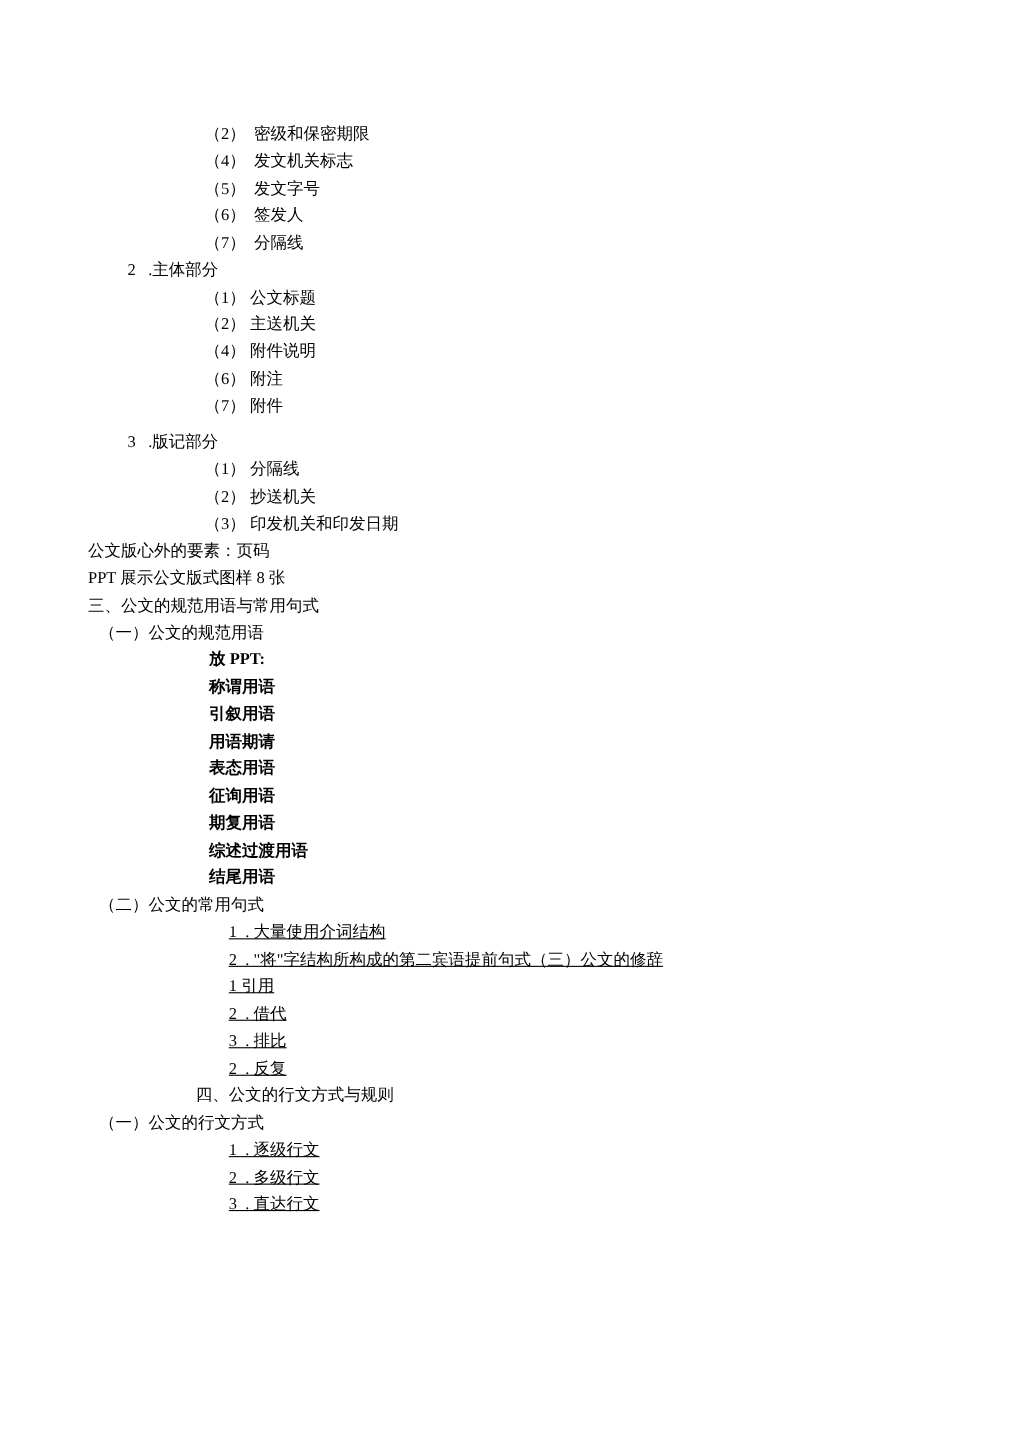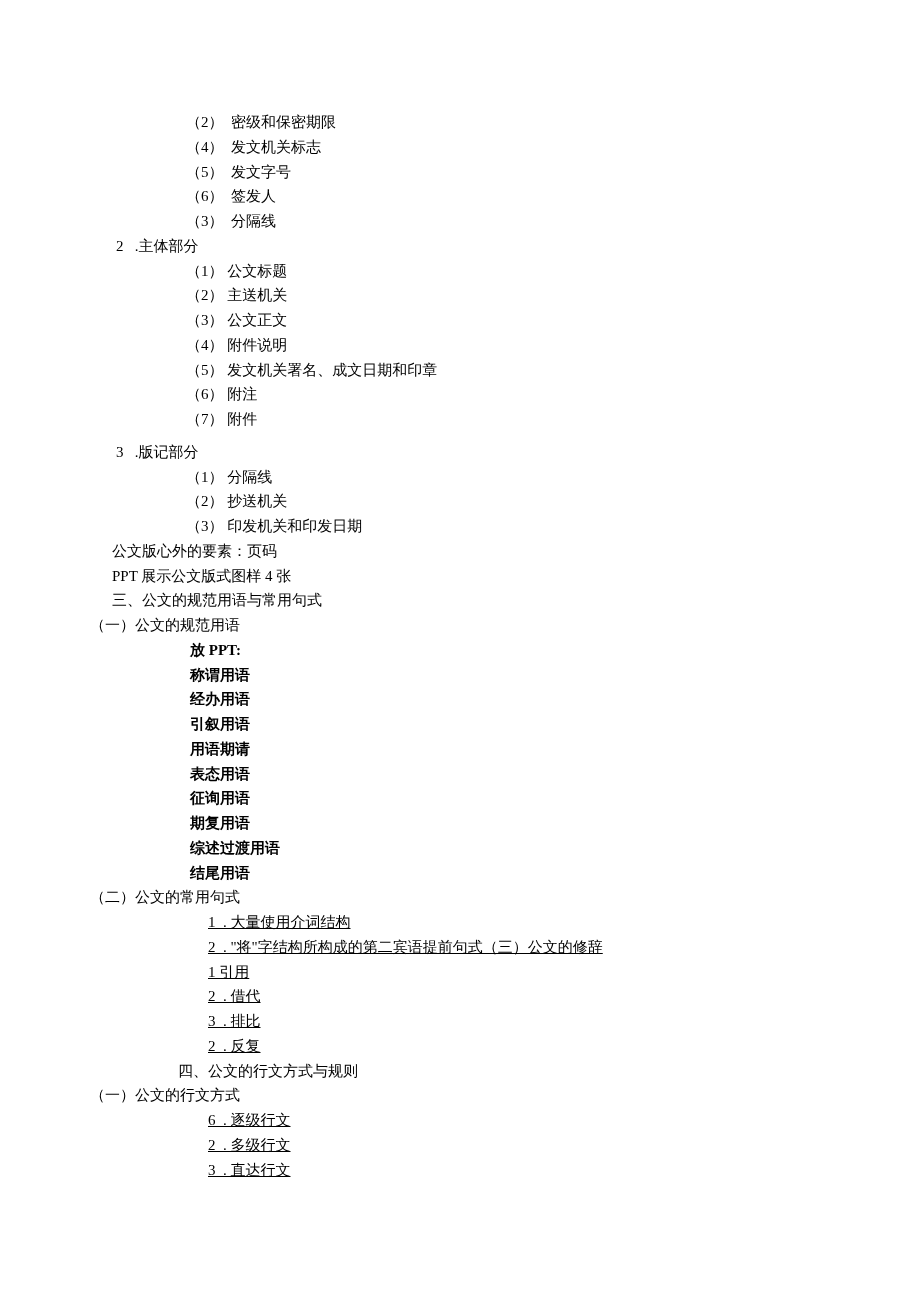--- a/index.html
+++ b/index.html
@@ -13,70 +13,67 @@
   }
   .page {
     width: 920px;
     min-height: 1301px;
     box-sizing: border-box;
     padding: 110px 0 0 0;
   }
   .line {
     white-space: pre;
   }
-  .indent-1b { padding-left: 112px; }
+  .indent-1b { padding-left: 80px; }
   .indent-2 { padding-left: 186px; }
   .indent-2b { padding-left: 190px; font-weight: bold; }
   .indent-3 { padding-left: 90px; }
   .indent-4 { padding-left: 208px; text-decoration: underline; }
   .indent-5 { padding-left: 178px; }
   .num-indent { padding-left: 116px; }
   
   .gap-top { margin-top: 8px; }
 </style>
 </head>
 <body>
 
 <div class="page" id="page-root">
     <div class="line indent-2">（2）  密级和保密期限</div>
     <div class="line indent-2">（4）  发文机关标志</div>
     <div class="line indent-2">（5）  发文字号</div>
     <div class="line indent-2">（6）  签发人</div>
-    <div class="line indent-2">（3）  分隔线</div>
+    <div class="line indent-2">（7）  分隔线</div>
     <div class="line num-indent">2   .主体部分</div>
     <div class="line indent-2">（1） 公文标题</div>
     <div class="line indent-2">（2） 主送机关</div>
-    <div class="line indent-2">（3） 公文正文</div>
     <div class="line indent-2">（4） 附件说明</div>
-    <div class="line indent-2">（5） 发文机关署名、成文日期和印章</div>
     <div class="line indent-2">（6） 附注</div>
     <div class="line indent-2">（7） 附件</div>
     <div class="line num-indent gap-top">3   .版记部分</div>
     <div class="line indent-2">（1） 分隔线</div>
     <div class="line indent-2">（2） 抄送机关</div>
     <div class="line indent-2">（3） 印发机关和印发日期</div>
     <div class="line indent-1b">公文版心外的要素：页码</div>
-    <div class="line indent-1b">PPT 展示公文版式图样 4 张</div>
+    <div class="line indent-1b">PPT 展示公文版式图样 8 张</div>
     <div class="line indent-1b">三、公文的规范用语与常用句式</div>
     <div class="line indent-3">（一）公文的规范用语</div>
     <div class="line indent-2b">放 PPT:</div>
     <div class="line indent-2b">称谓用语</div>
-    <div class="line indent-2b">经办用语</div>
     <div class="line indent-2b">引叙用语</div>
     <div class="line indent-2b">用语期请</div>
     <div class="line indent-2b">表态用语</div>
     <div class="line indent-2b">征询用语</div>
     <div class="line indent-2b">期复用语</div>
     <div class="line indent-2b">综述过渡用语</div>
     <div class="line indent-2b">结尾用语</div>
     <div class="line indent-3">（二）公文的常用句式</div>
     <div class="line indent-4">1  . 大量使用介词结构</div>
     <div class="line indent-4">2  . "将"字结构所构成的第二宾语提前句式（三）公文的修辞</div>
     <div class="line indent-4">1 引用</div>
     <div class="line indent-4">2  . 借代</div>
     <div class="line indent-4">3  . 排比</div>
     <div class="line indent-4">2  . 反复</div>
     <div class="line indent-5">四、公文的行文方式与规则</div>
     <div class="line indent-3">（一）公文的行文方式</div>
-    <div class="line indent-4">6  . 逐级行文</div>
+    <div class="line indent-4">1  . 逐级行文</div>
     <div class="line indent-4">2  . 多级行文</div>
     <div class="line indent-4">3  . 直达行文</div>
   </div>
 
 </body></html>

